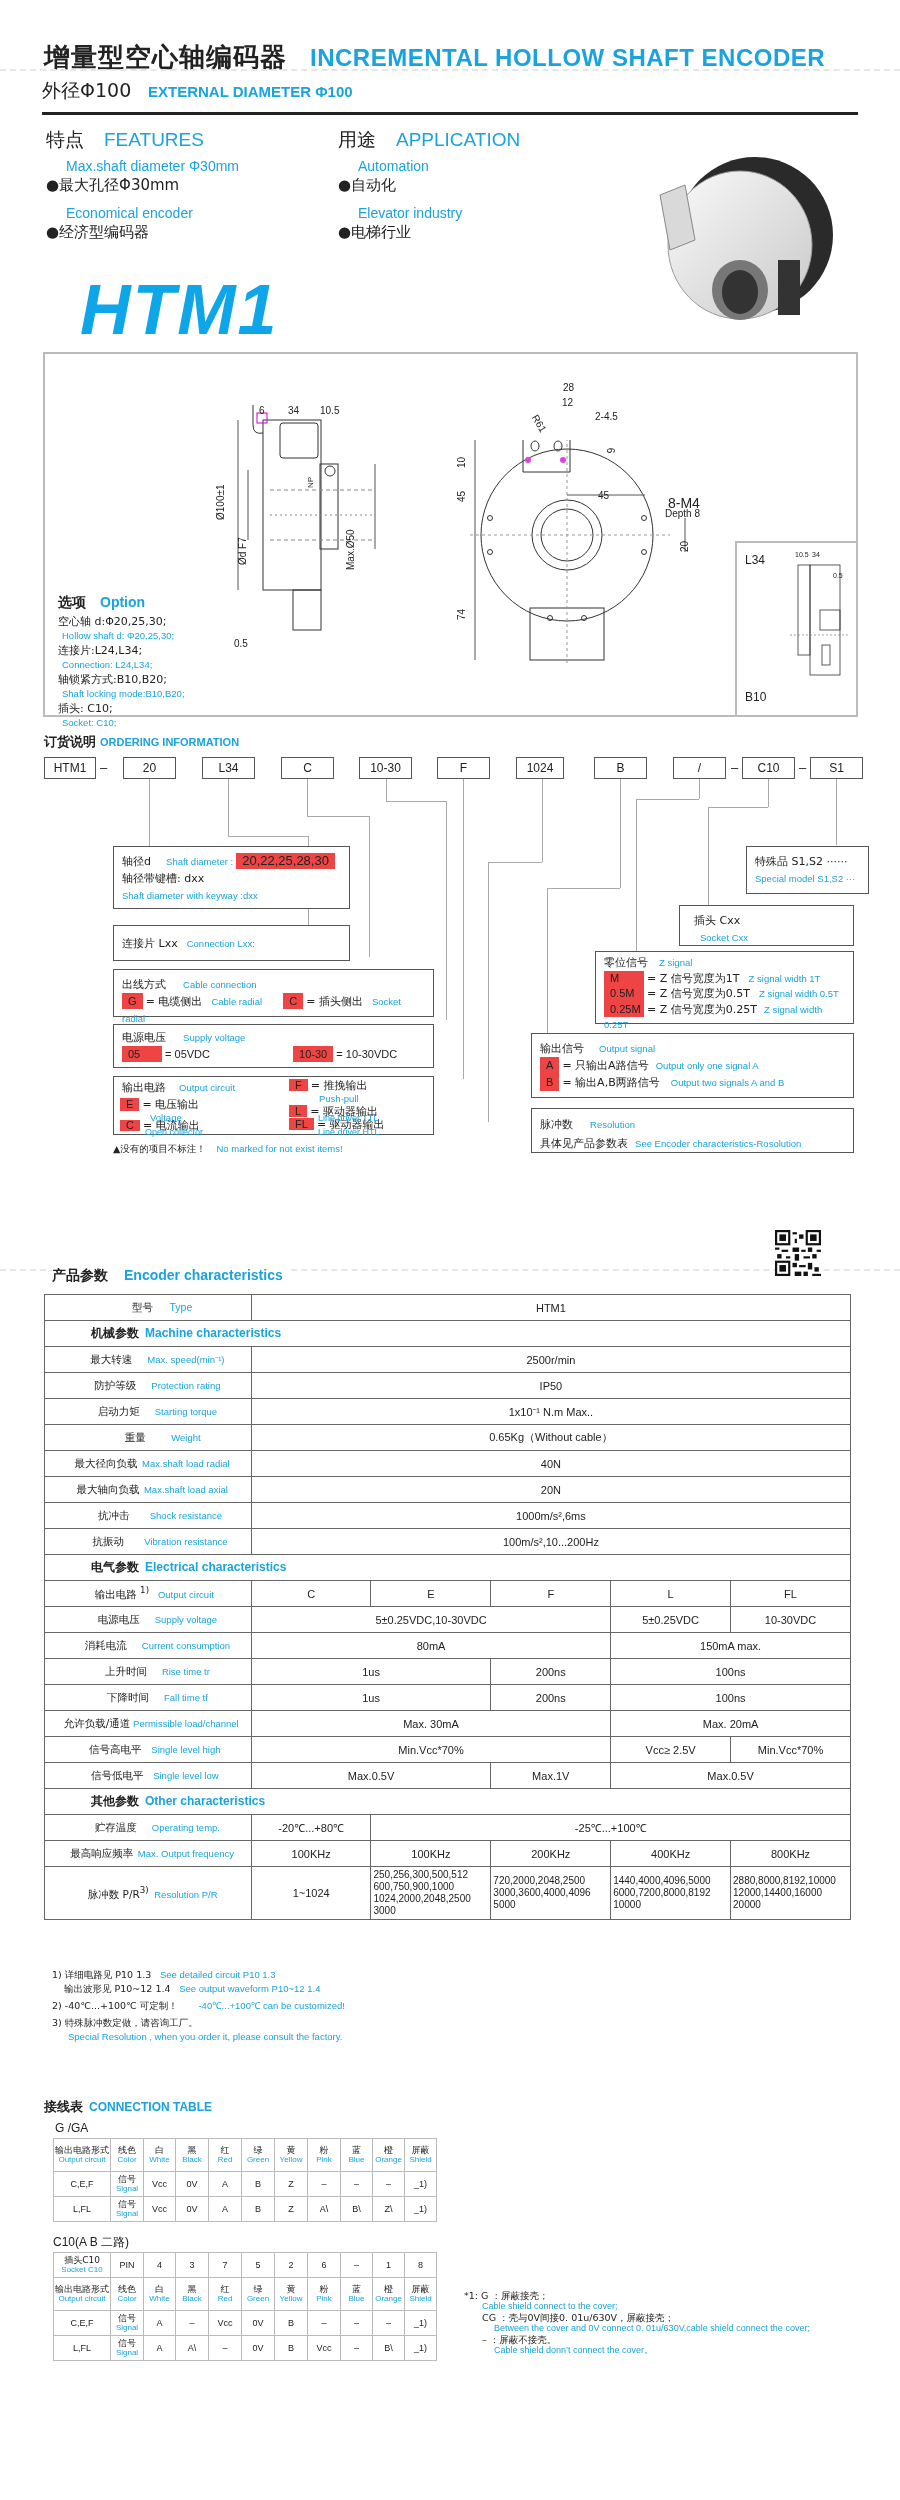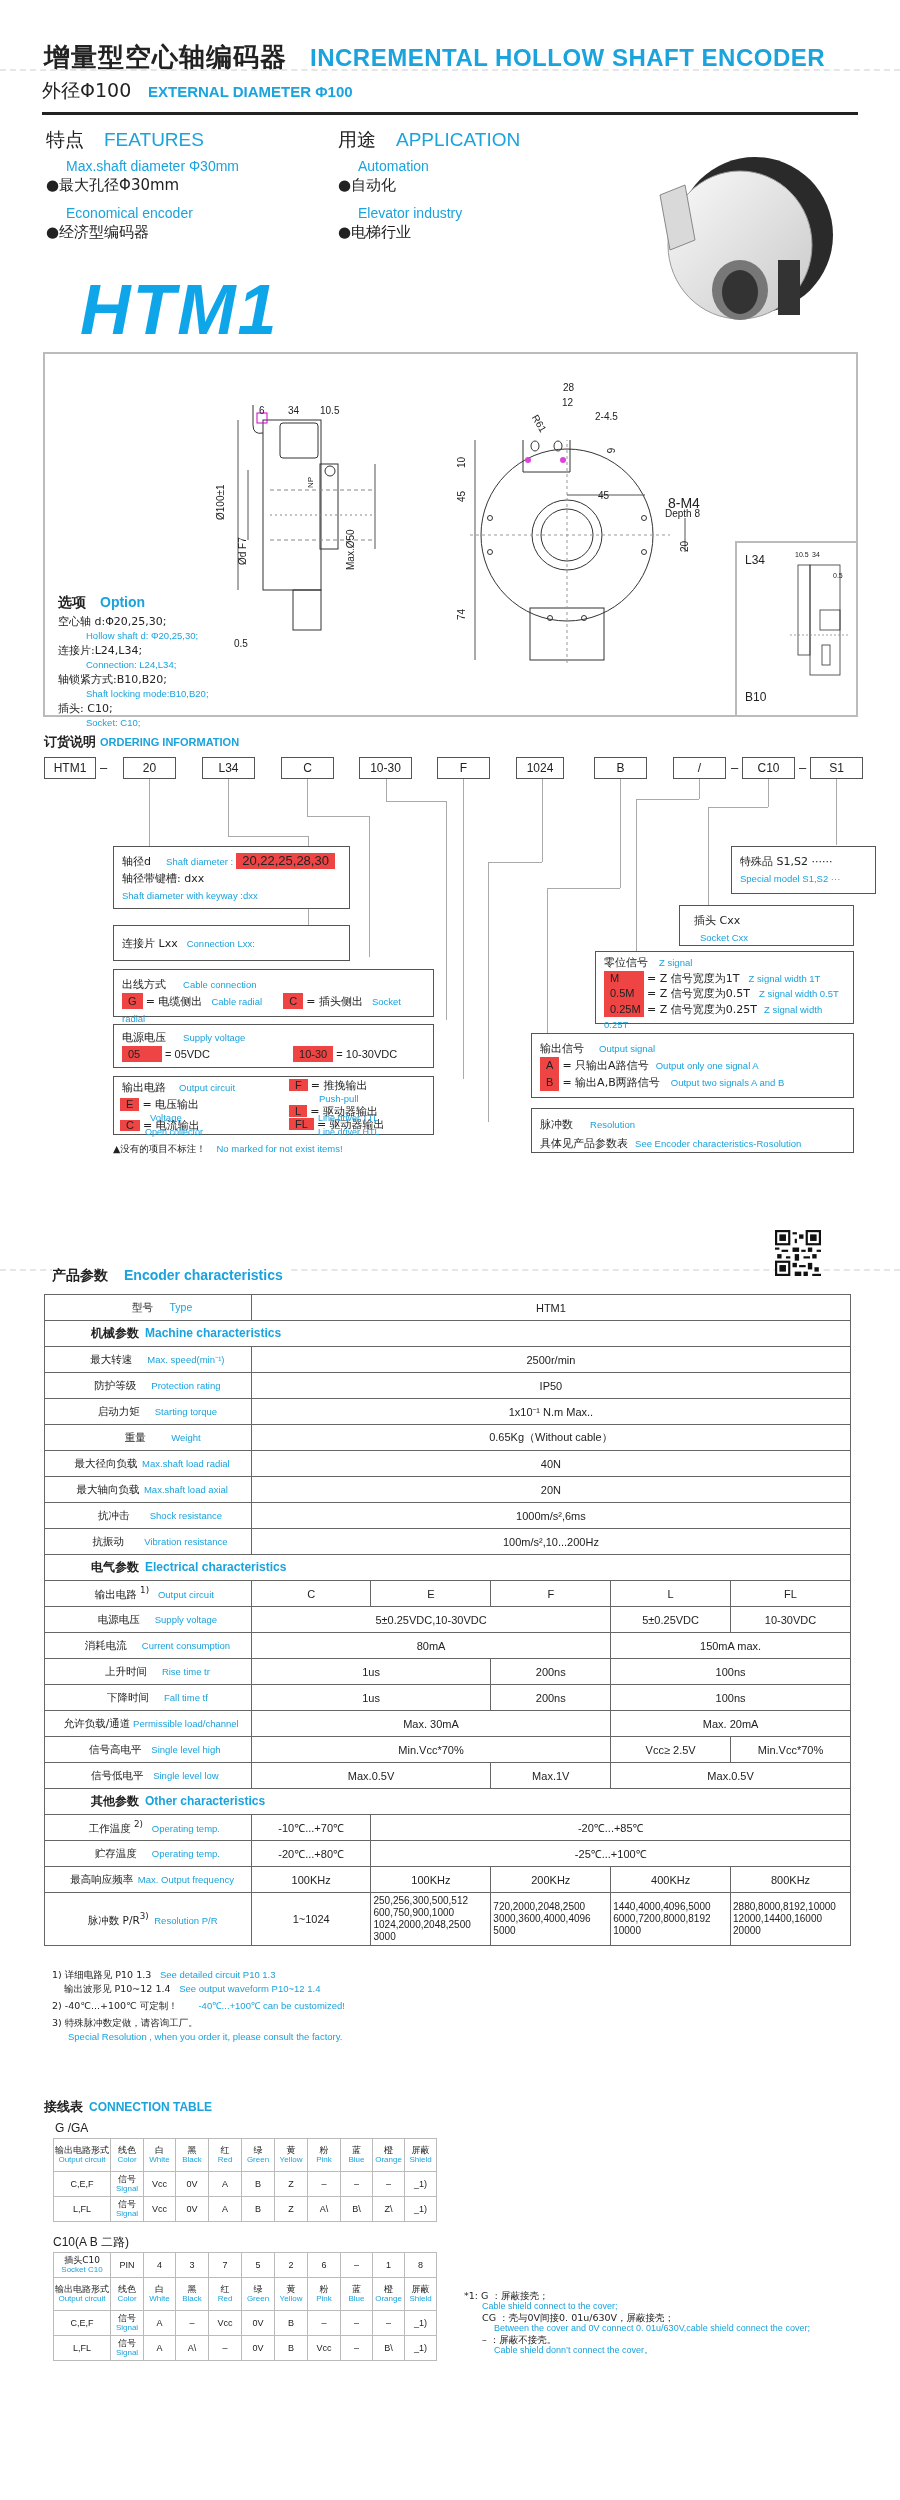--- a/index.html
+++ b/index.html
@@ -14,21 +14,21 @@
 .hdr-sub-en{left:148px;top:83px;font-size:15px;font-weight:bold;color:#1aa3dd}
 .rule{left:42px;top:112px;width:816px;height:3px;background:#222}
 .sec-h{font-size:19px}
 .sec-h .cn{margin-right:20px}
 .feat{font-size:14px}
 .feat .en{color:#1aa3dd;margin-left:20px;display:block;margin-bottom:2px}
 .feat .item{display:block;margin-bottom:10px;font-size:15px}
 .big-model{left:80px;top:270px;font-size:70px;font-weight:bold;font-style:italic;color:#0ea5e9;letter-spacing:2px}
 .drawing-box{left:43px;top:352px;width:815px;height:365px;border:2px solid #bbb}
 .opt-box{font-size:11px;line-height:14px}
-.opt-box .en{color:#1aa3dd;font-size:9.5px;margin-left:28px;display:block;margin-bottom:1px}
+.opt-box .en{color:#1aa3dd;font-size:9.5px;margin-left:4px;display:block;margin-bottom:1px}
 .opt-title{font-size:14px;font-weight:bold;margin-bottom:6px}
 .opt-title .blue{margin-left:14px}
 .l34-box{left:735px;top:541px;width:123px;height:176px;border-left:2px solid #bbb;border-top:2px solid #bbb}
 .ord-title{left:44px;top:733px;font-size:13px;font-weight:bold}
 .ord-title .blue{font-size:11px;margin-left:4px}
 .code-box{position:absolute;top:757px;height:22px;border:1.5px solid #555;font-size:12px;display:flex;align-items:center;justify-content:center;background:#fff}
 .code-dash{position:absolute;top:760px;font-size:13px}
 .conn{position:absolute;background:#aaa}
 .info-box{position:absolute;border:1.5px solid #555;background:#fff;font-size:11px;padding:6px 8px;line-height:16px}
 .info-box .blue{font-size:9.5px}
@@ -299,21 +299,21 @@
 </div>
 <div class="abs blue" style="left:145px;top:1127px;font-size:9px">Open collector</div>
 <div class="abs blue" style="left:318px;top:1113px;font-size:9px">Line driver   TTL</div>
 <div class="abs blue" style="left:318px;top:1127px;font-size:9px">Line driver   HTL</div>
 
 <div class="abs" style="left:113px;top:1143px;font-size:9.5px">
   <span class="cn">▲没有的项目不标注！</span>
   <span class="blue" style="margin-left:8px">No  marked for not exist items!</span>
 </div>
 
-<div class="info-box" style="left:731px;top:846px;width:145px;height:48px">
+<div class="info-box" style="left:746px;top:846px;width:123px;height:48px">
   <span class="cn">特殊品 S1,S2 ······</span><br>
   <span class="blue">Special model S1,S2 ···</span>
 </div>
 
 <div class="info-box" style="left:679px;top:905px;width:175px;height:41px;padding-left:14px">
   <span class="cn">插头 Cxx</span><br>
   <span class="blue" style="margin-left:6px">Socket  Cxx</span>
 </div>
 
 <div class="info-box" style="left:595px;top:951px;width:259px;height:73px;padding:3px 8px;line-height:15.5px">
@@ -484,25 +484,20 @@
         <td class="lbl"><span class="cn">信号低电平</span><span class="blue">Single level low</span></td>
         <td colspan="2">Max.0.5V</td>
         <td>Max.1V</td>
         <td colspan="2">Max.0.5V</td>
       </tr>
 
   <tr>
         <td colspan="6" class="grp"><span class="cn">其他参数</span><span class="blue">Other characteristics</span></td>
       </tr>
   <tr>
-        <td class="lbl"><span class="cn"><span>工作温度</span> <sup>2)</sup></span><span class="blue">Operating temp.</span></td>
-        <td>-10℃...+70℃</td>
-        <td colspan="4">-20℃...+85℃</td>
-      </tr>
-  <tr>
         <td class="lbl"><span class="cn">贮存温度</span><span class="blue">Operating temp.</span></td>
         <td>-20℃...+80℃</td>
         <td colspan="4">-25℃...+100℃</td>
       </tr>
   <tr>
         <td class="lbl"><span class="cn">最高响应频率</span><span class="blue">Max. Output frequency</span></td>
         <td>100KHz</td>
         <td>100KHz</td>
         <td>200KHz</td>
         <td>400KHz</td>

